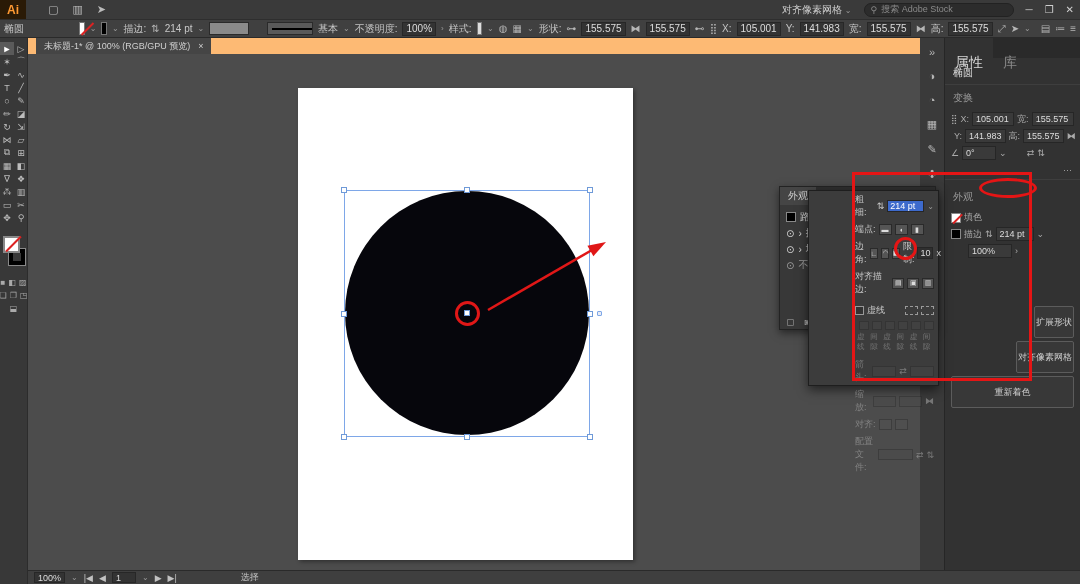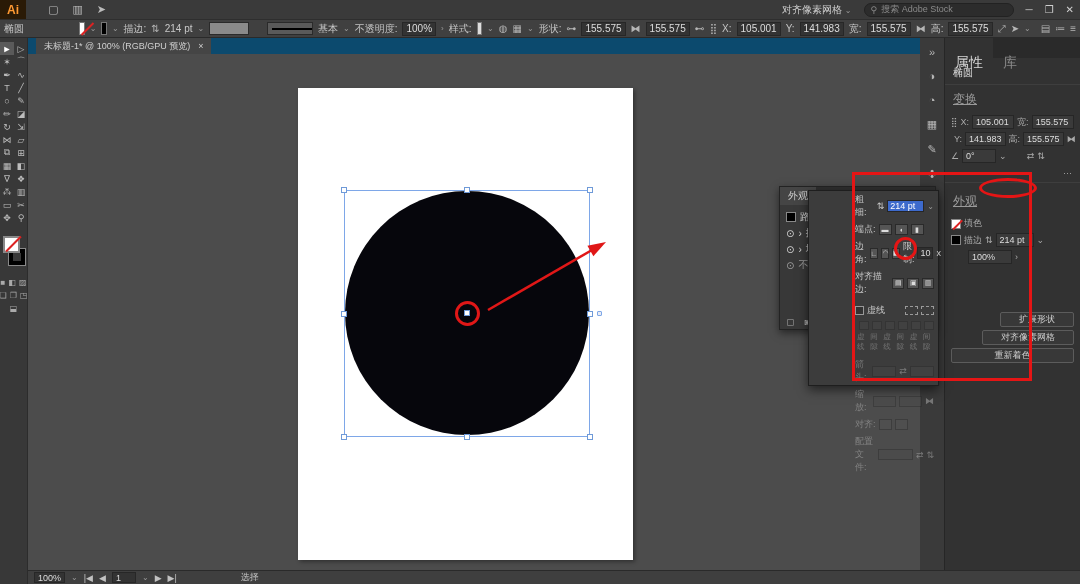--- a/index.html
+++ b/index.html
@@ -23,21 +23,21 @@
   .field { background:#333; border:1px solid #272727; color:#ddd; padding:0 3px; height:14px; line-height:12px; font-size:10px; display:inline-flex; align-items:center; }
   .swatch { width:13px; height:13px; border:1px solid #777; background:#fff; position:relative; display:inline-block; }
   .swatch.none::after { content:""; position:absolute; left:-1px; top:5px; width:17px; height:2px; background:#d22; transform:rotate(-45deg); }
   .swatch.black { background:#000; }
   .dd { color:#9a9a9a; font-size:8px; }
   .profilebox { width:118px; height:13px; background:#8a8a8a; border:1px solid #2a2a2a; }
   .linepreview { width:52px; height:13px; background:#5a5a5a; border:1px solid #2a2a2a; display:flex; align-items:center; }
   .linepreview i { display:block; width:40px; height:2px; background:#000; margin-left:4px; }
   .mini-ico { color:#b5b5b5; font-size:10px; }
 
-  .tabbar { position:absolute; left:28px; top:38px; width:892px; height:16px; background:#0c4a6e; z-index:3; }
+  .tabbar { position:absolute; left:28px; top:38px; width:892px; height:16px; background:#fdba74; z-index:3; }
   .doctab { position:absolute; left:8px; top:0; height:16px; background:#454545; color:#cfcfcf; font-size:9px; display:flex; align-items:center; gap:8px; padding:0 8px; }
 
   
   .toolbar { position:absolute; left:0; top:38px; width:28px; height:546px; background:#383838; border-right:1px solid #2c2c2c; z-index:3; }
   .toolgrid { display:grid; grid-template-columns:14px 14px; margin-top:4px; }
   .tl { width:14px; height:13px; display:flex; align-items:center; justify-content:center; font-size:9px; color:#bdbdbd; }
   .tl.active { background:#5a5a5a; color:#fff; }
   .fillstroke { position:relative; width:28px; height:40px; margin-top:10px; }
   .fs-fill { position:absolute; left:3px; top:2px; width:17px; height:17px; background:#fff; border:2px solid #888; }
   .fs-fill::after { content:""; position:absolute; left:-2px; top:5px; width:21px; height:2px; background:#d22; transform:rotate(-45deg); }
@@ -87,28 +87,28 @@
   .chk { width:9px; height:9px; border:1px solid #999; background:#333; display:inline-block; }
 
   
   .dock { position:absolute; left:920px; top:38px; width:160px; height:532px; background:#323232; z-index:2; }
   .dockstrip { position:absolute; left:0; top:0; width:25px; height:532px; background:#3a3a3a; border-right:1px solid #262626; display:flex; flex-direction:column; align-items:center; gap:12px; padding-top:8px; color:#b5b5b5; font-size:11px; }
   .props { position:absolute; left:25px; top:0; width:135px; height:532px; background:#323232; font-size:10px; }
   .pp-tabs { height:20px; background:#2a2a2a; display:flex; }
   .pp-tab { padding:16px 10px 0; color:#d6d6d6; font-size:14px; }
   .pp-tab.active { background:#323232; }
   .pp-tab.dim { color:#8a8a8a; }
-  .pp-sec { color:#9a9a9a; font-size:12px; padding:6px 8px 2px;text-decoration:underline; }
+  .pp-sec { color:#9a9a9a; font-size:10px; padding:6px 8px 2px; }
   .pp-objtype { color:#ddd; font-size:10px; padding:8px 8px 4px; border-bottom:1px solid #3e3e3e; }
   .pp-grid { position:relative; padding:2px 6px; }
   .pp-row { display:flex; align-items:center; gap:3px; margin:3px 0; }
   .pp-f { background:#3a3a3a; border:1px solid #262626; height:14px; padding:0 3px; color:#ddd; display:inline-flex; align-items:center; font-size:9px; }
   .pp-lbl { color:#aaa; font-size:9px; }
   .pp-div { height:1px; background:#3e3e3e; margin:4px 0; }
-  .pp-btn { border:1px solid #5c5c5c; border-radius:2px; color:#ccc; font-size:9px; height:15px; display:inline-flex; align-items:center; justify-content:center; padding:0 18px; background:#383838; }
+  .pp-btn { border:1px solid #5c5c5c; border-radius:2px; color:#ccc; font-size:9px; height:32px; display:inline-flex; align-items:center; justify-content:center; padding:0 1px; background:#383838; }
   .pp-more { text-align:right; color:#aaa; padding:0 8px; font-size:9px; }
 
   
   .statusbar { position:absolute; left:28px; top:570px; width:1052px; height:14px; background:#3f3f3f; border-top:1px solid #2a2a2a; display:flex; align-items:center; gap:6px; font-size:9px; color:#c2c2c2; z-index:3; padding-left:6px; }
   .statusbar .field { height:11px; font-size:9px; }
   .toolname { margin-left:58px; }
   svg.arrow { position:absolute; left:450px; top:180px; z-index:10; }
 </style>
 </head>
 <body>

